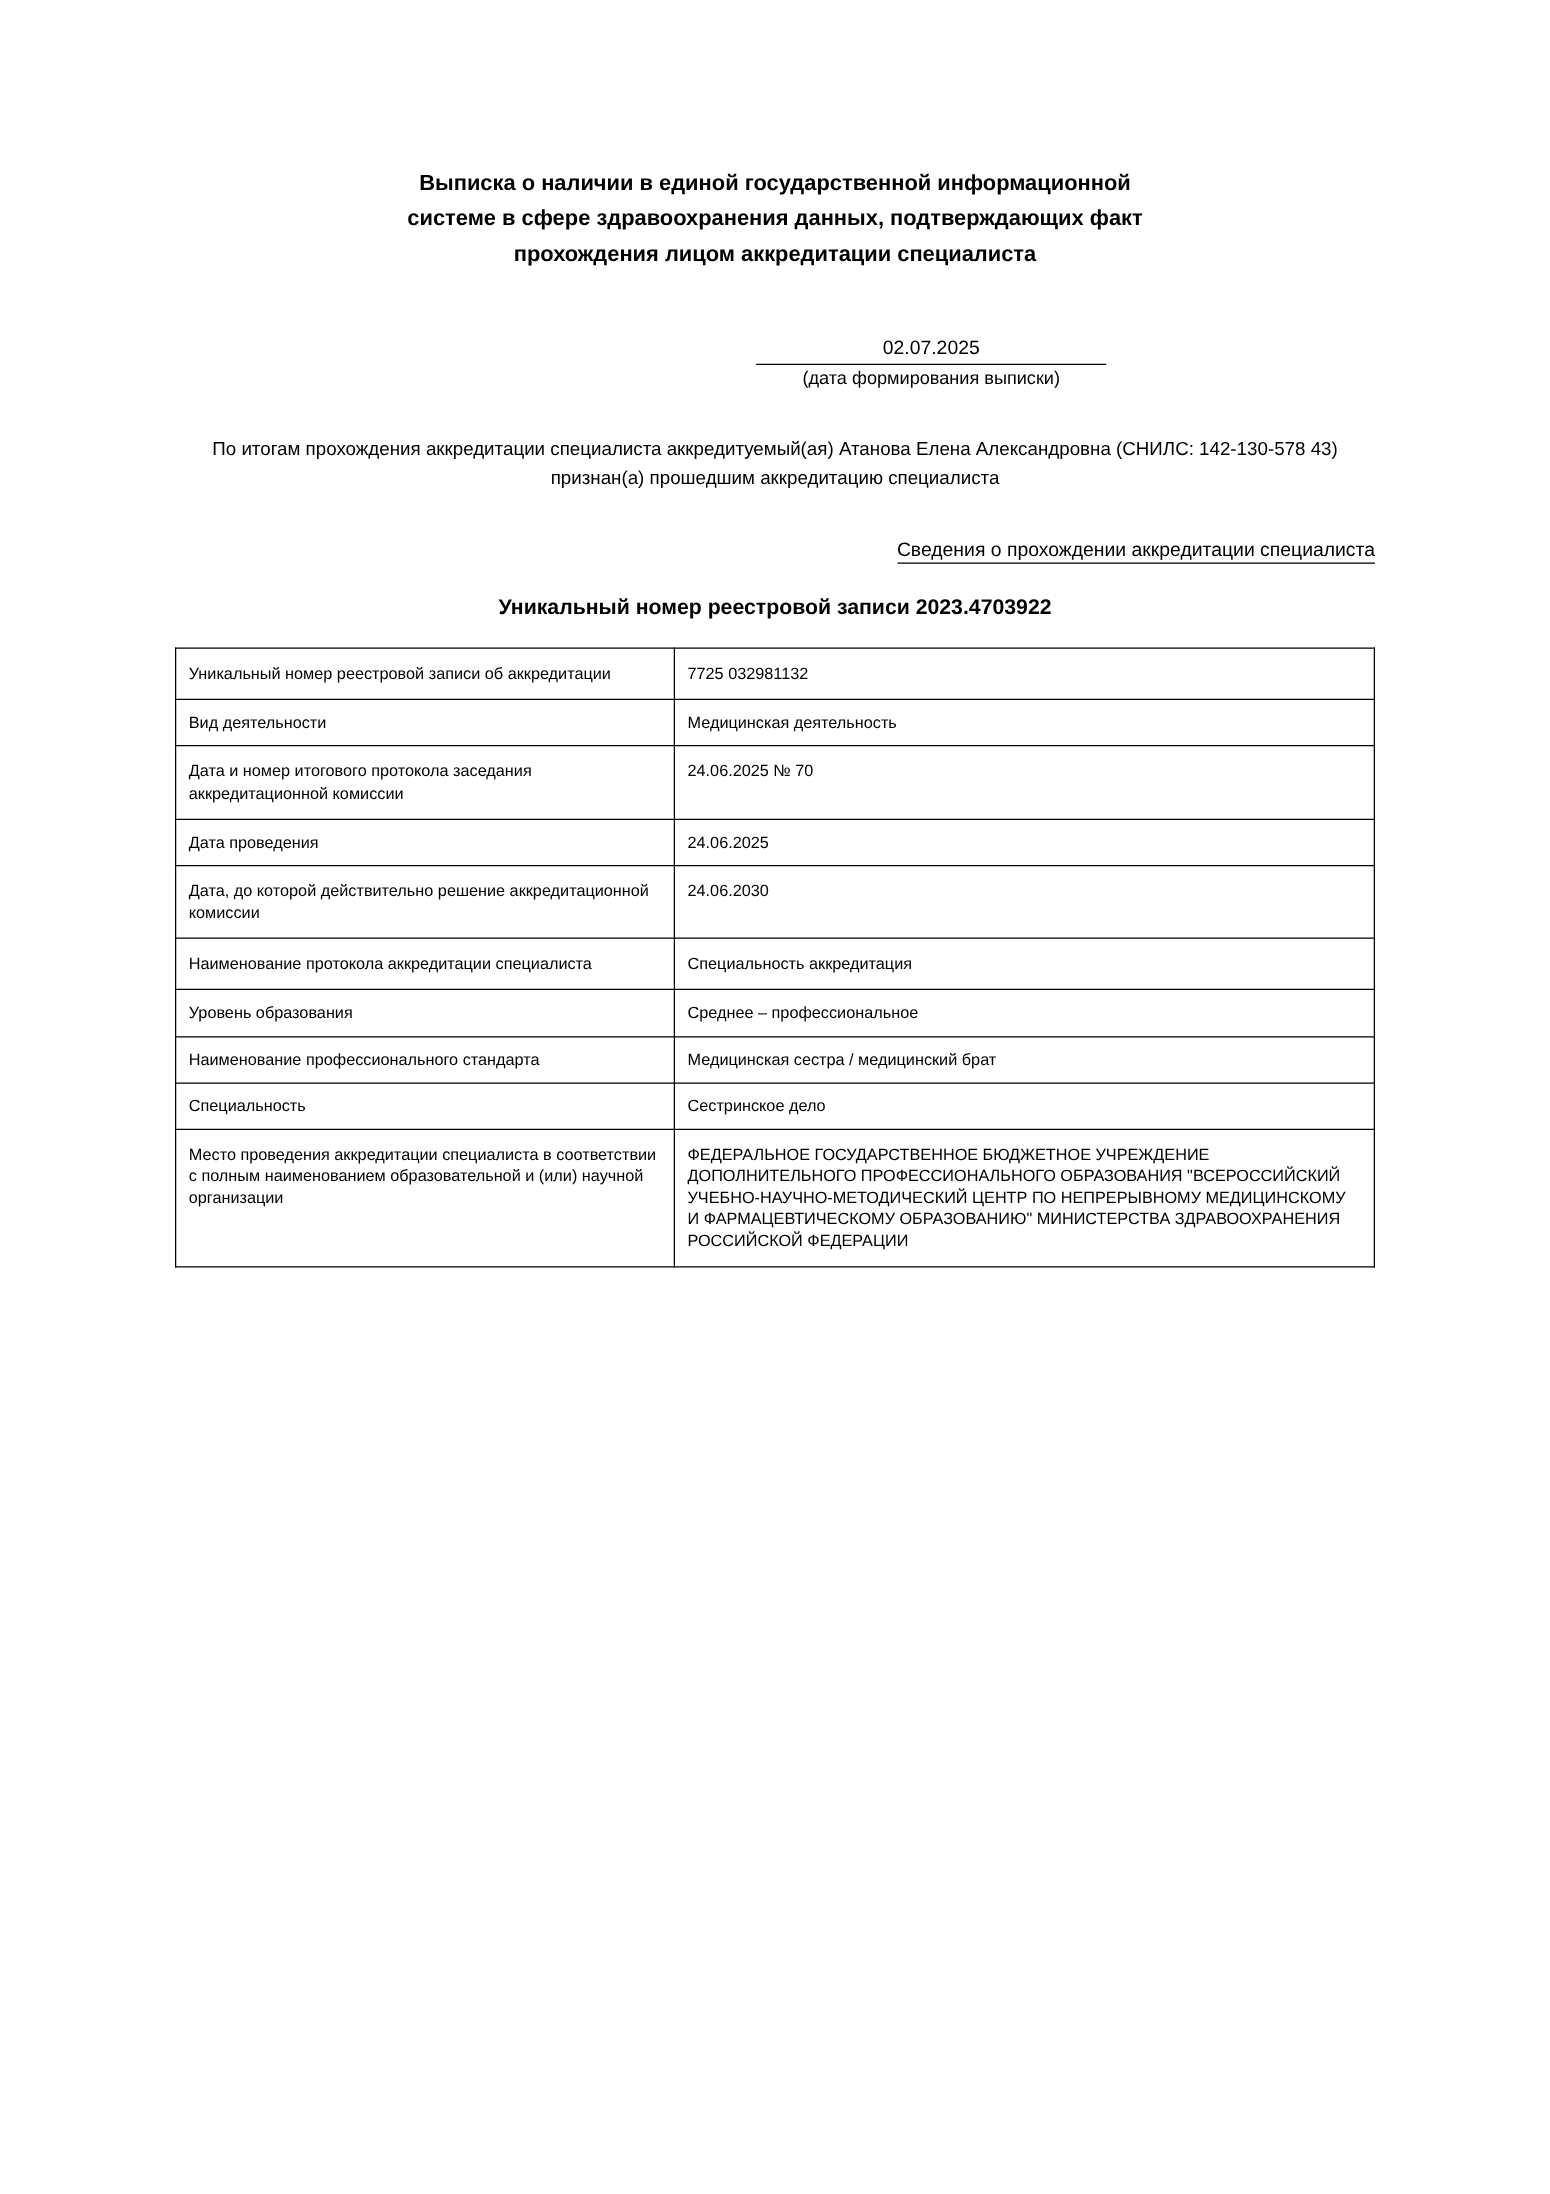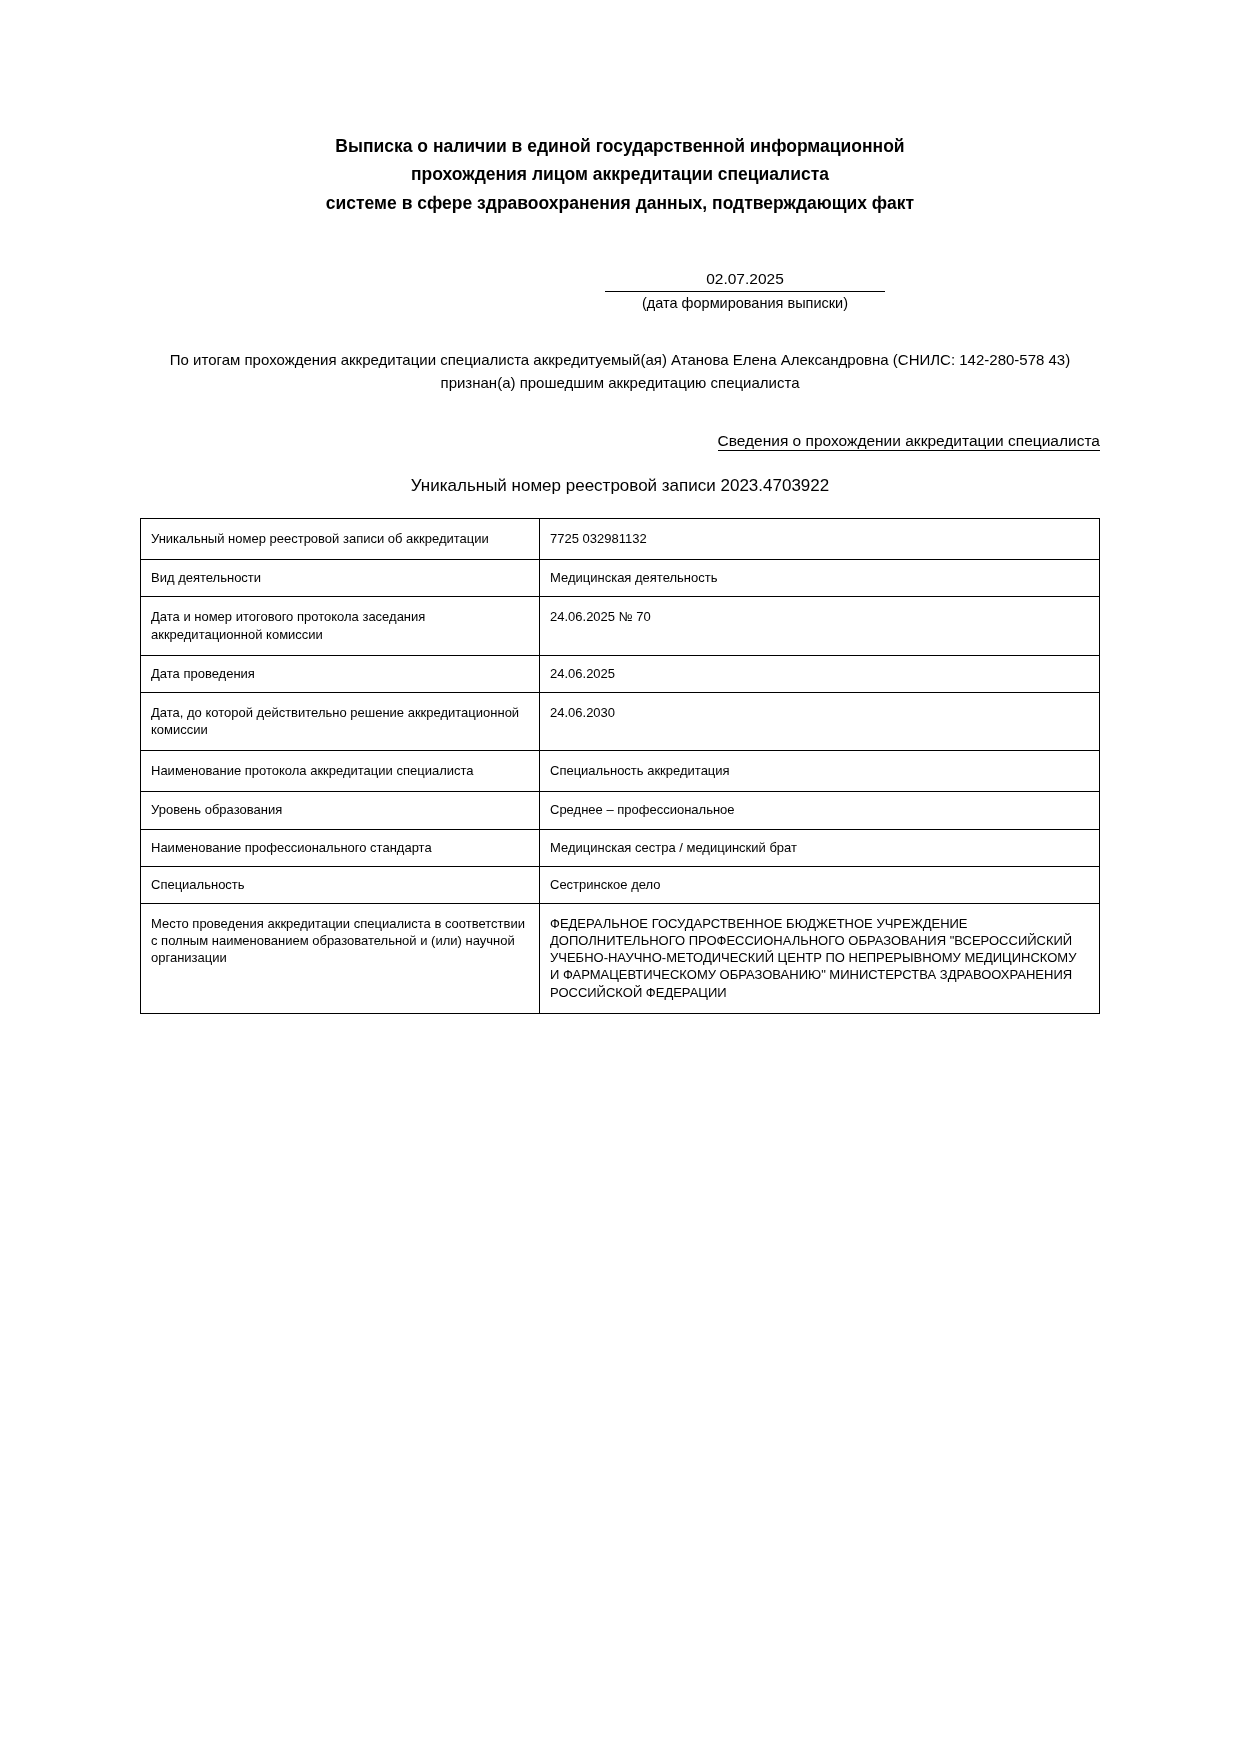--- a/index.html
+++ b/index.html
@@ -66,21 +66,21 @@
     font-size: 15.5px;
   }
   .section-underline span {
     border-bottom: 1px solid #000;
     padding-bottom: 1px;
   }
   .record-number {
     margin-top: 26px;
     text-align: center;
     font-size: 17px;
-    font-weight: normal;
+    font-weight: bold;
   }
   table.info {
     margin-top: 22px;
     border-collapse: collapse;
     width: 100%;
     table-layout: fixed;
   }
   table.info td {
     border: 1px solid #000;
     vertical-align: middle;
@@ -100,32 +100,32 @@
     padding-bottom: 12px;
   }
 </style>
 </head>
 <body>
 
 <div class="page">
 
   <div class="doc-title">
     <div>Выписка о наличии в единой государственной информационной</div>
+    <div>системе в сфере здравоохранения данных, подтверждающих факт</div>
     <div>прохождения лицом аккредитации специалиста</div>
-    <div>системе в сфере здравоохранения данных, подтверждающих факт</div>
   </div>
 
   <div class="date-block">
     <div class="date-inner">
       <div class="date-value">02.07.2025</div>
       <div class="date-caption">(дата формирования выписки)</div>
     </div>
   </div>
 
-  <div class="intro">По итогам прохождения аккредитации специалиста аккредитуемый(ая) Атанова Елена Александровна (СНИЛС: 142-280-578 43) признан(а) прошедшим аккредитацию специалиста</div>
+  <div class="intro">По итогам прохождения аккредитации специалиста аккредитуемый(ая) Атанова Елена Александровна (СНИЛС: 142-130-578 43) признан(а) прошедшим аккредитацию специалиста</div>
 
   <div class="section-underline">
     <span>Сведения о прохождении аккредитации специалиста</span>
   </div>
 
   <div class="record-number">Уникальный номер реестровой записи 2023.4703922</div>
 
   <table class="info">
     <tbody>
       <tr class="tall">

